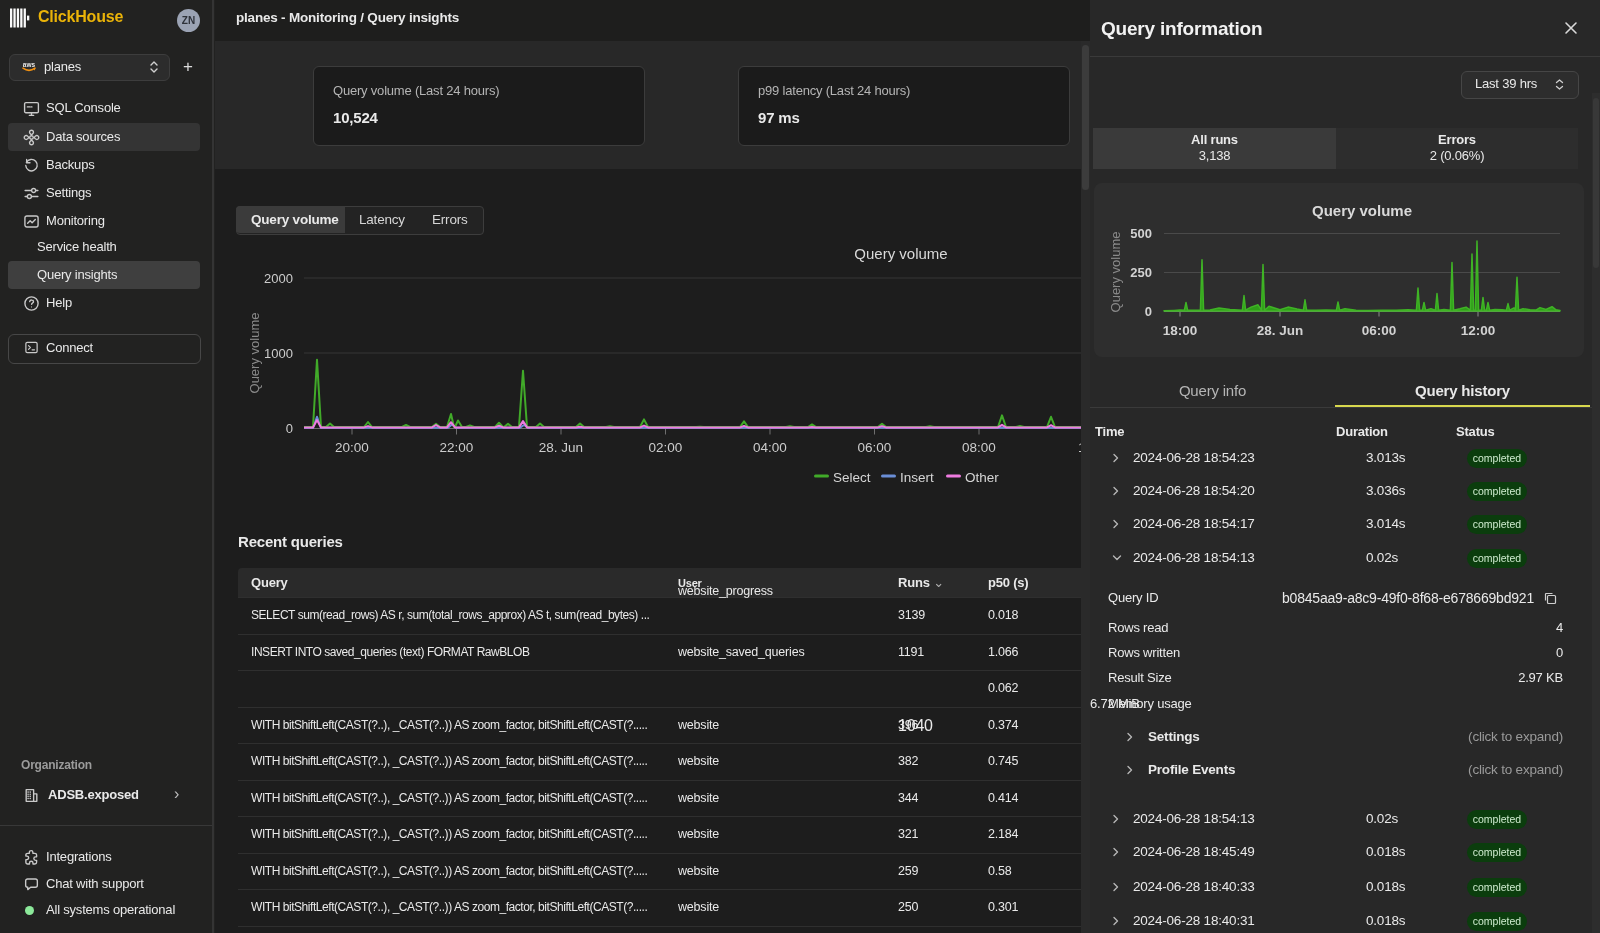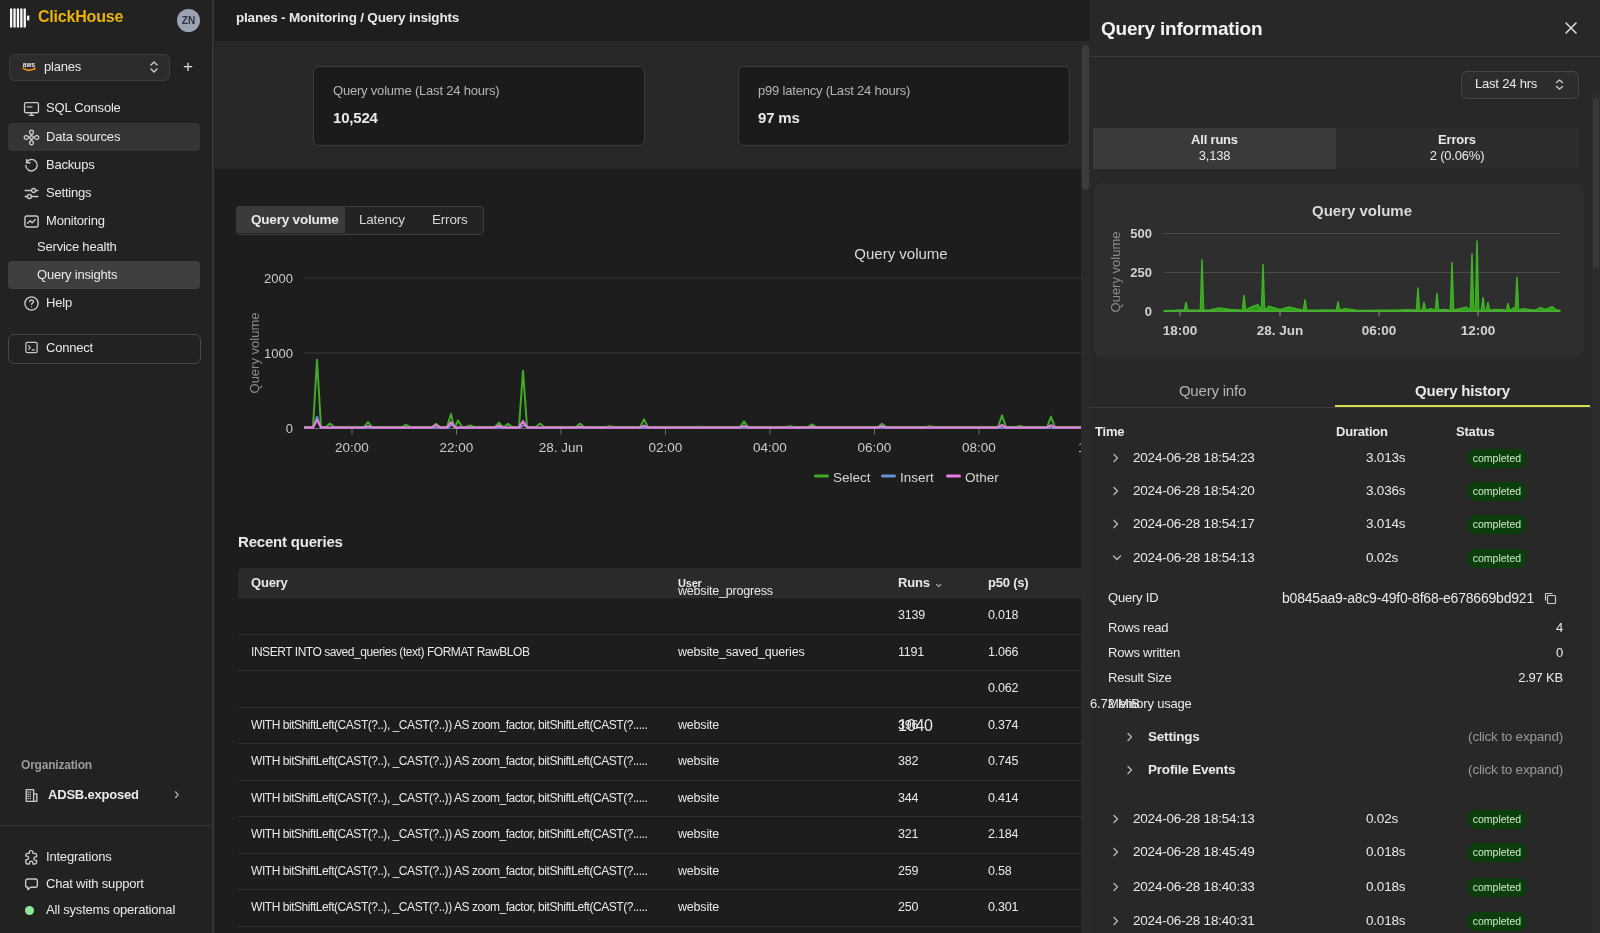--- a/index.html
+++ b/index.html
@@ -139,20 +139,21 @@
         <rect x="731" y="274.5" width="15" height="3" rx="1.5" fill="#ee7be0"></rect>
         <text x="750" y="282" font-size="13.5" fill="#d6d6d6" font-family="Liberation Sans">Other</text>
       </svg>
 <div class="t b" style="left:23px;top:532px;font-size:15px">Recent queries</div>
 <div class="a" style="left:23px;top:568px;width:852px;height:29px;background:#2a2a2a;border-radius:4px 4px 0 0"></div>
 <div class="t b" style="left:36px;top:573px;font-size:13px">Query</div>
 <div class="t b" style="left:463px;top:573px;font-size:11px">User</div>
 <div class="t b" style="left:683px;top:573px;font-size:13px">Runs <span style="font-weight:400;color:#b0b0b0">⌄</span></div>
 <div class="t b" style="left:773px;top:573px;font-size:13px">p50 (s)</div>
 <div class="a" style="left:23px;top:597.0px;width:852px;height:1px;background:#2f2f2f"></div>
+<div class="t" style="left:36px;top:605.2px;font-size:12px;letter-spacing:-0.45px;max-width:412px;overflow:hidden">SELECT sum(read_rows) AS r, sum(total_rows_approx) AS t, sum(read_bytes) ...</div>
 <div class="t" style="left:463px;top:581px;font-size:12.5px">website_progress</div>
 <div class="t" style="left:683px;top:605.2px;font-size:12.5px">3139</div>
 <div class="t" style="left:773px;top:605.2px;font-size:12.5px">0.018</div>
 <div class="a" style="left:23px;top:633.5px;width:852px;height:1px;background:#2f2f2f"></div>
 <div class="t" style="left:36px;top:641.7px;font-size:12px;letter-spacing:-0.45px;max-width:412px;overflow:hidden">INSERT INTO saved_queries (text) FORMAT RawBLOB</div>
 <div class="t" style="left:463px;top:641.7px;font-size:12.5px">website_saved_queries</div>
 <div class="t" style="left:683px;top:641.7px;font-size:12.5px">1191</div>
 <div class="t" style="left:773px;top:641.7px;font-size:12.5px">1.066</div>
 <div class="a" style="left:23px;top:670.0px;width:852px;height:1px;background:#2f2f2f"></div>
 <div class="t" style="left:683px;top:716px;font-size:16px">1040</div>
@@ -189,21 +190,21 @@
 <div class="t" style="left:773px;top:897.2px;font-size:12.5px">0.301</div>
 <div class="a" style="left:23px;top:925.5px;width:852px;height:1px;background:#2f2f2f"></div>
 </div>
     <div class="a" style="left:1090px;top:0;width:510px;height:933px;background:#282828">
 <div class="t b" style="left:11px;top:17px;font-size:19px;line-height:24px;color:#f2f2f2">Query information</div>
 <svg class="a" style="left:474px;top:21px" width="14" height="14" viewBox="0 0 14 14">
         <path d="M2 2l10 10M12 2L2 12" stroke="#d9d9d9" stroke-width="1.6" stroke-linecap="round"></path>
       </svg>
 <div class="a" style="left:0;top:56px;width:510px;height:1px;background:#3a3a3a"></div>
 <div class="a" style="left:371px;top:71px;width:116px;height:26px;border:1px solid #464646;border-radius:6px;background:#2d2d2d"></div>
-<div class="t" style="left:385px;top:74px">Last 24 hrs</div>
+<div class="t" style="left:385px;top:74px">Last 39 hrs</div>
 <svg class="a" style="left:464px;top:78px" width="11" height="13" viewBox="0 0 11 13">
         <path d="M2.5 4.5L5.5 2l3 2.5M2.5 8.5l3 2.5 3-2.5" stroke="#cfcfcf" stroke-width="1.3" fill="none" stroke-linecap="round" stroke-linejoin="round"></path>
       </svg>
 <div class="a" style="left:3px;top:128px;width:485px;height:41px;background:#2d2d2d"></div>
 <div class="a" style="left:3px;top:128px;width:243px;height:41px;background:#3a3a3a"></div>
 <div class="t b" style="left:3px;top:130px;width:243px;text-align:center">All runs</div>
 <div class="t" style="left:3px;top:146px;width:243px;text-align:center;font-size:13px">3,138</div>
 <div class="t b" style="left:246px;top:130px;width:242px;text-align:center">Errors</div>
 <div class="t" style="left:246px;top:146px;width:242px;text-align:center;font-size:13px">2 (0.06%)</div>
 <div class="a" style="left:4px;top:183px;width:490px;height:174px;background:#2e2e2e;border-radius:8px"></div>

